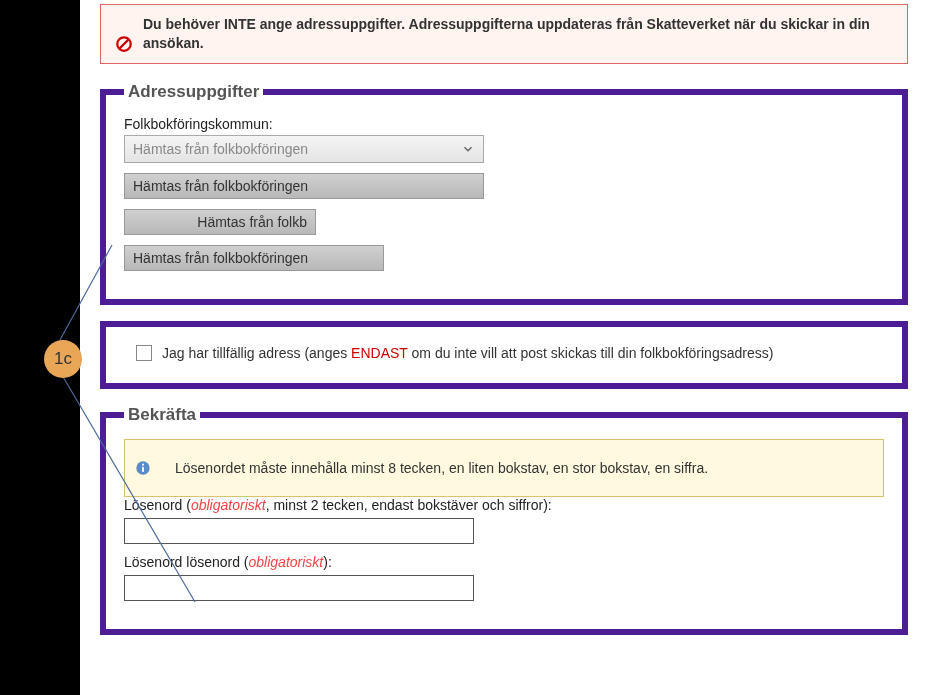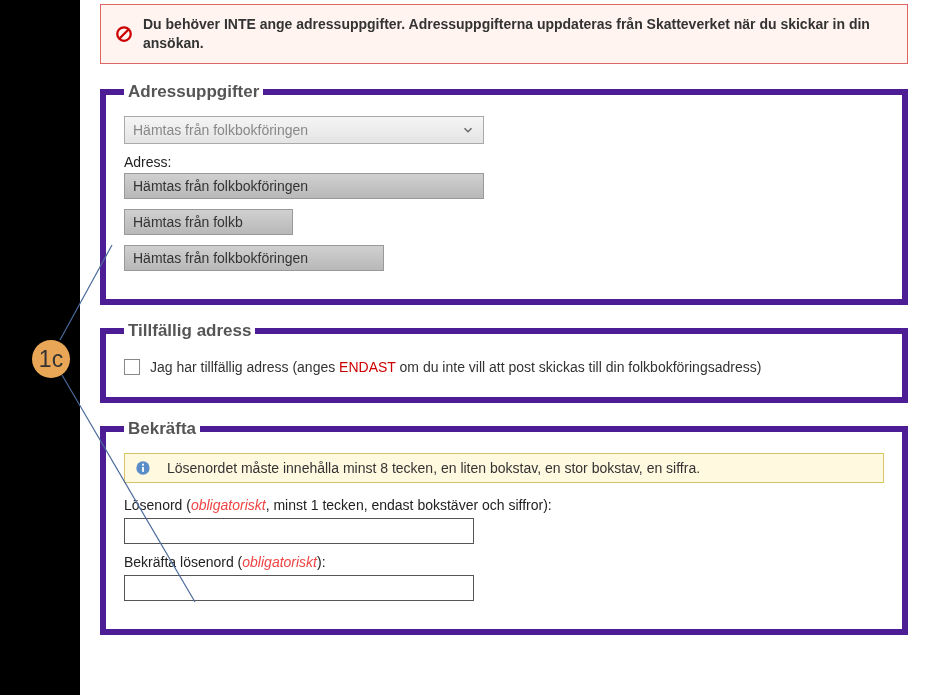--- a/index.html
+++ b/index.html
@@ -14,30 +14,30 @@
     }
     .left-margin {
       width: 80px;
       background: #000;
       min-height: 695px;
       position: relative;
       flex-shrink: 0;
     }
     .annotation-badge {
       position: absolute;
-      left: 32px;
+      left: 44px;
       top: 340px;
       width: 38px;
       height: 38px;
       background: #e8a656;
       border-radius: 50%;
       display: flex;
       align-items: center;
       justify-content: center;
-      font-size: 23px;
+      font-size: 17px;
       color: #333;
       z-index: 10;
     }
     .annotation-line1 {
       position: absolute;
       top: 0;
       left: 0;
       width: 928px;
       height: 695px;
       pointer-events: none;
@@ -47,21 +47,21 @@
       flex: 1;
       padding: 0 20px 20px 20px;
       position: relative;
     }
     .alert {
       border: 1px solid #d66;
       background: #fff4ef;
       padding: 10px 14px;
       margin: 4px 0 18px 0;
       display: flex;
-      align-items: center;
+      align-items: flex-end;
       gap: 10px;
     }
     .alert-icon {
       width: 18px;
       height: 18px;
       flex-shrink: 0;
       margin-top: 1px;
     }
     .alert-text {
       font-weight: bold;
@@ -109,45 +109,45 @@
       height: 26px;
       border: 1px solid #999;
       background: linear-gradient(#d0d0d0, #b8b8b8);
       display: flex;
       align-items: center;
       padding: 0 8px;
       color: #333;
       font-size: 14px;
     }
     .ro-input.w360 { width: 360px; }
-    .ro-input.w160 { width: 169px; }
+    .ro-input.w160 { width: 192px; justify-content: flex-end; }
     .ro-input.w260 { width: 260px; }
     .check-row {
       display: flex;
       align-items: center;
       gap: 10px;
       padding: 4px 0;
+      margin-left: 12px;
     }
     .check-box {
       width: 16px;
       height: 16px;
       border: 1px solid #888;
       background: #fff;
       flex-shrink: 0;
     }
     .red { color: #c00; }
     .red-italic { color: #ef4444; font-style: italic; }
     .info-box {
       border: 1px solid #d9c46a;
       background: #fff9e0;
-      padding: 6px 10px;
-      display: flex;
-      align-items: center;
-      gap: 16px;
-      margin-bottom: 14px;
+      padding: 20px 10px;
+      display: flex;
+      align-items: center;
+      gap: 24px;
     }
     .info-icon {
       width: 16px;
       height: 16px;
       flex-shrink: 0;
     }
     .text-input {
       width: 350px;
       height: 26px;
       border: 1px solid #555;
@@ -178,50 +178,49 @@
       <circle cx="12" cy="12" r="9" fill="none" stroke="#c00" stroke-width="3"></circle>
       <line x1="6" y1="18" x2="18" y2="6" stroke="#c00" stroke-width="3"></line>
     </svg>
     <div class="alert-text">Du behöver INTE ange adressuppgifter. Adressuppgifterna uppdateras från Skatteverket när du skickar in din ansökan.</div>
   </div>
 
   <fieldset>
     <legend>Adressuppgifter</legend>
 
     <div class="field-row">
+      <div class="field-label">Folkbokföringskommun:</div>
       <div class="fake-select">
         <span>Hämtas från folkbokföringen</span>
         <svg class="chev" viewBox="0 0 24 24">
           <path d="M6 9 L12 15 L18 9" fill="none" stroke="#666" stroke-width="2.5"></path>
         </svg>
       </div>
     </div>
 
     <div class="field-row">
-      <div class="field-label">Adress:</div>
       <div class="ro-input w360">
         <span>Hämtas från folkbokföringen</span>
       </div>
     </div>
 
     <div class="field-row">
       <div class="ro-input w160">
         <span>Hämtas från folkb</span>
       </div>
     </div>
 
     <div class="field-row">
       <div class="ro-input w260">
         <span>Hämtas från folkbokföringen</span>
       </div>
     </div>
   </fieldset>
 
   <fieldset>
-    <legend>Tillfällig adress</legend>
     <div class="check-row">
       <div class="check-box"></div>
       <div>
         <span>Jag har tillfällig adress (anges </span>
         <span class="red">ENDAST</span>
         <span> om du inte vill att post skickas till din folkbokföringsadress)</span>
       </div>
     </div>
   </fieldset>
 
@@ -232,26 +231,26 @@
       <svg class="info-icon" viewBox="0 0 24 24">
         <circle cx="12" cy="12" r="10" fill="#5a8cc7"></circle>
         <circle cx="12" cy="7" r="1.6" fill="#fff"></circle>
         <rect x="10.6" y="10" width="2.8" height="8" fill="#fff" rx="1"></rect>
       </svg>
       <span>Lösenordet måste innehålla minst 8 tecken, en liten bokstav, en stor bokstav, en siffra.</span>
     </div>
 
     <div class="field-row">
       <div class="field-label">
-        <span>Lösenord (</span><span class="red-italic">obligatoriskt</span><span>, minst 1 tecken, endast bokstäver och siffror):</span>
+        <span>Lösenord (</span><span class="red-italic">obligatoriskt</span><span>, minst 2 tecken, endast bokstäver och siffror):</span>
       </div>
       <input type="password" class="text-input" style="">
     </div>
 
     <div class="field-row">
       <div class="field-label">
-        <span>Bekräfta lösenord (</span><span class="red-italic">obligatoriskt</span><span>):</span>
+        <span>Lösenord lösenord (</span><span class="red-italic">obligatoriskt</span><span>):</span>
       </div>
       <input type="password" class="text-input" style="">
     </div>
   </fieldset>
 
 </div>
 
 </body></html>

